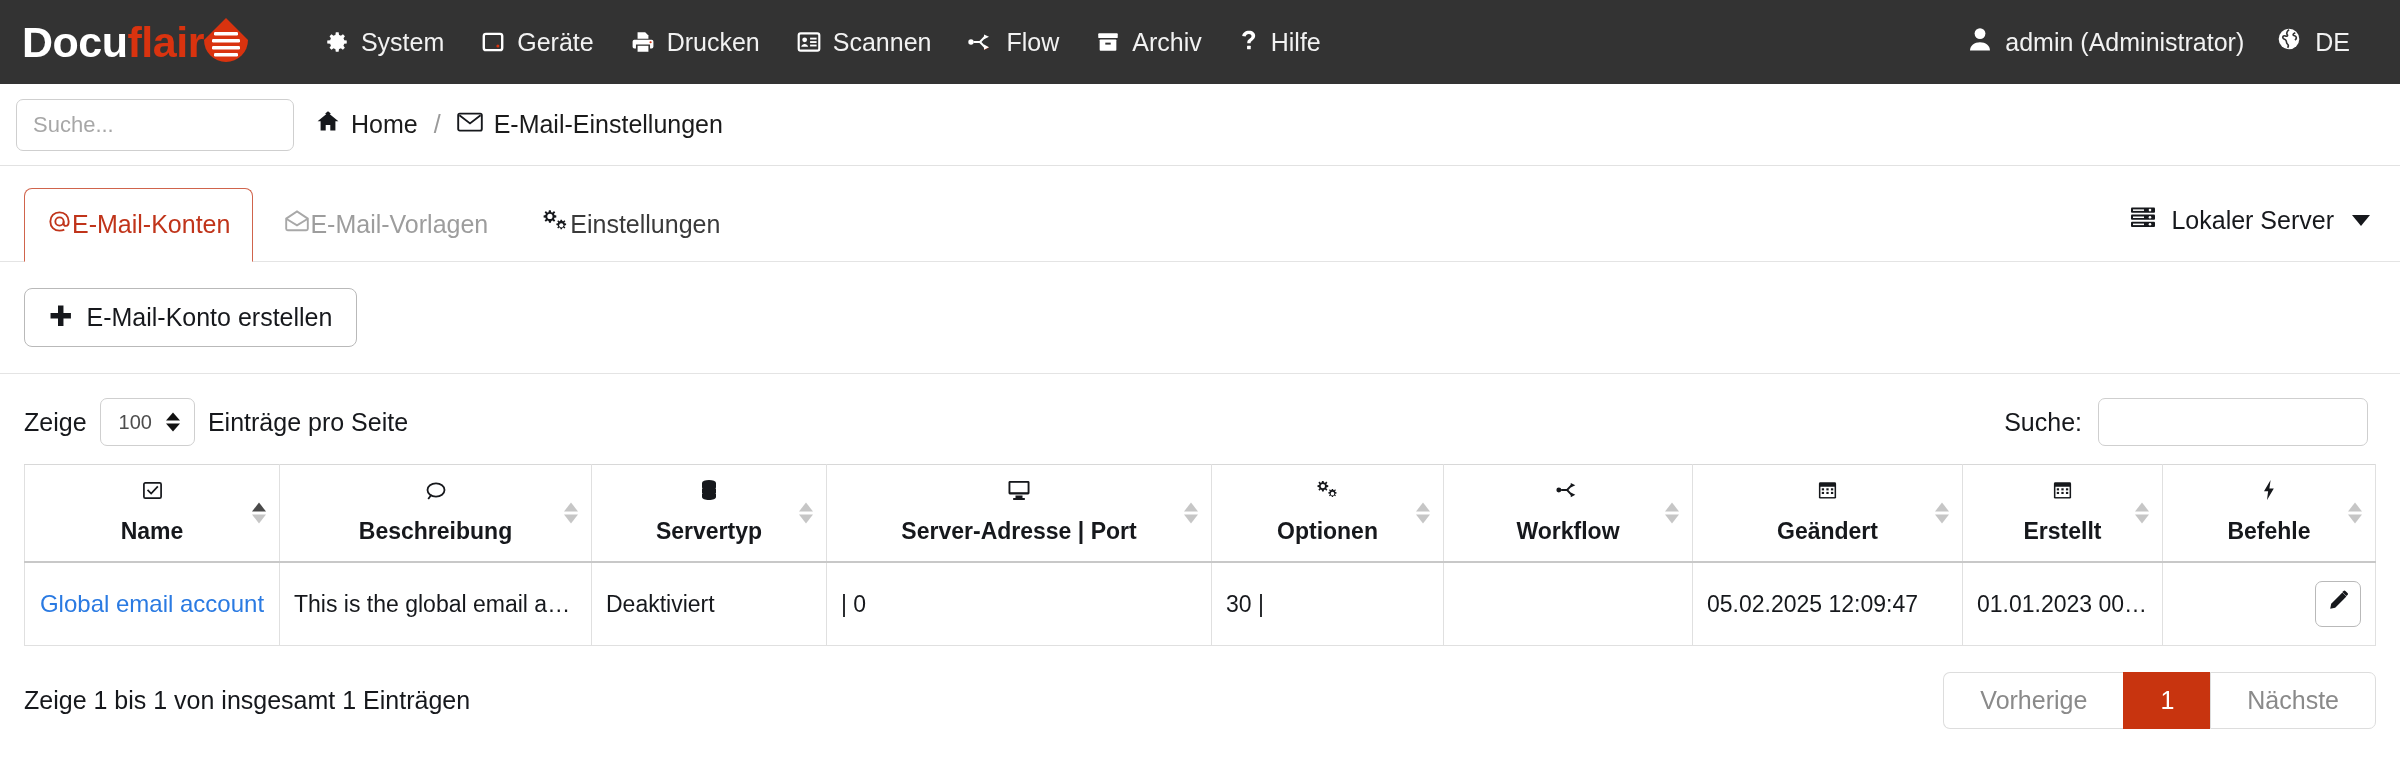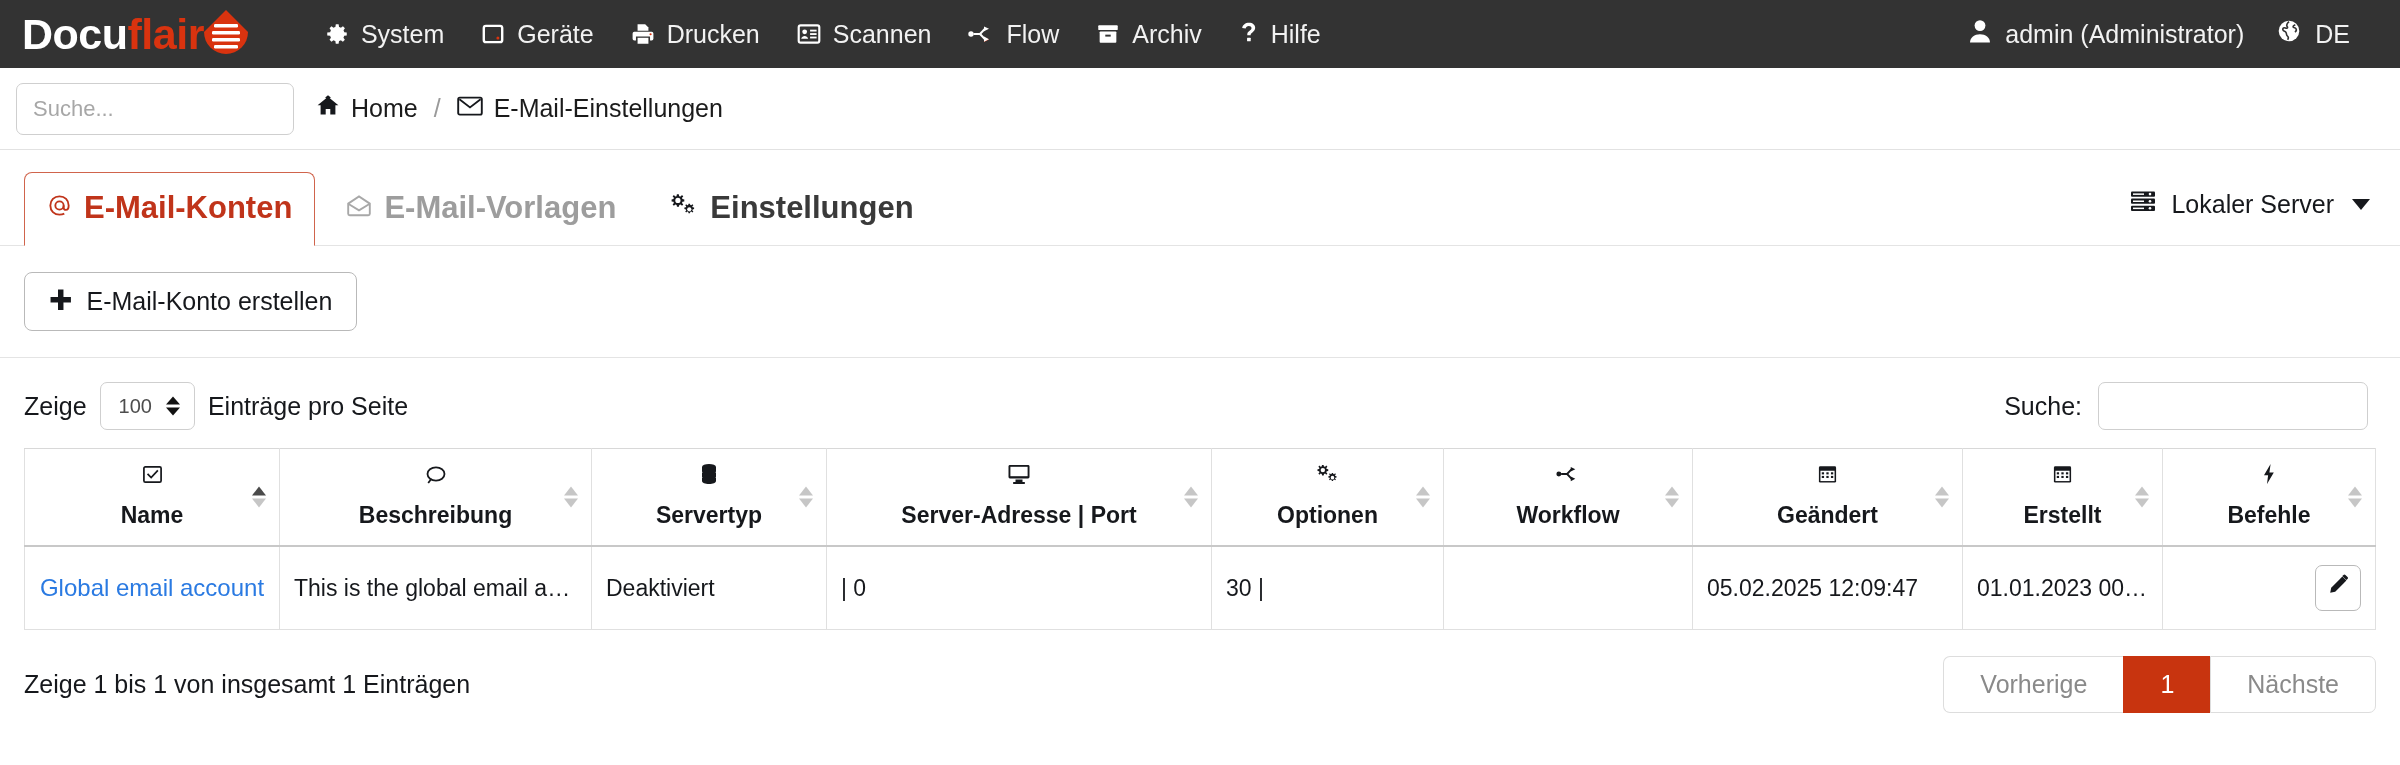--- a/index.html
+++ b/index.html
@@ -8,21 +8,21 @@
     margin: 0; padding: 0;
     width: 2400px; height: 765px;
     background: #ffffff;
     font-family: "Liberation Sans", "DejaVu Sans", sans-serif;
     overflow: hidden;
   }
   body { -webkit-font-smoothing: antialiased; }
 
   
   .topbar {
-    height: 68px;
+    height: 84px;
     background: #333333;
     display: flex;
     align-items: center;
     padding: 0 34px 0 22px;
     color: #ffffff;
   }
   .brand {
     display: flex;
     align-items: center;
     margin-right: 52px;
@@ -116,31 +116,29 @@
     align-items: flex-start;
     justify-content: space-between;
     padding: 22px 24px 0 24px;
     border-bottom: 1px solid #e4e4e4;
     height: 96px;
   }
   .tabs { display: flex; align-items: stretch; gap: 8px; }
   .tab {
     display: flex;
     align-items: center;
-    gap: 12px;
     padding: 14px 22px 16px 22px;
-    font-size: 31px;
+    font-size: 25px;
     color: #3a3a3a;
     border: 1px solid transparent;
     border-radius: 8px 8px 0 0;
     white-space: nowrap;
     cursor: pointer;
     background: transparent;
     height: 74px;
-    font-weight: bold;
   }
   .tab.active {
     color: #c0341a;
     border-color: #d0644c;
     border-bottom-color: #ffffff;
     background: #ffffff;
     margin-bottom: -1px;
   }
   .tab.muted { color: #9d9d9d; }
   .server-select {

